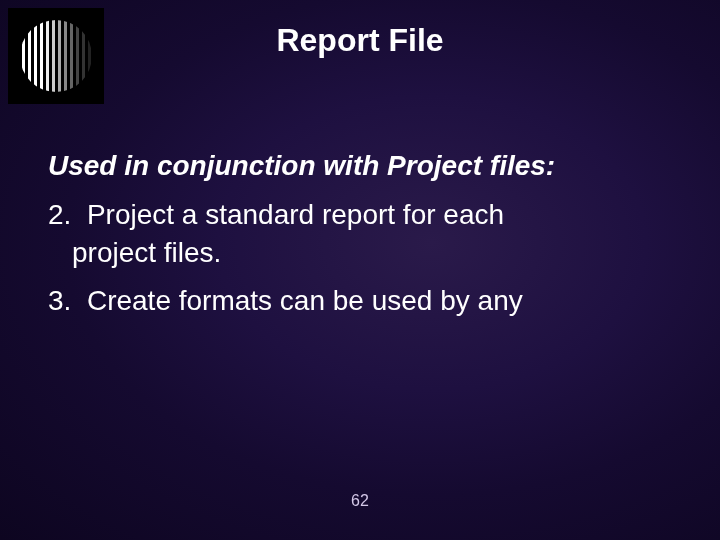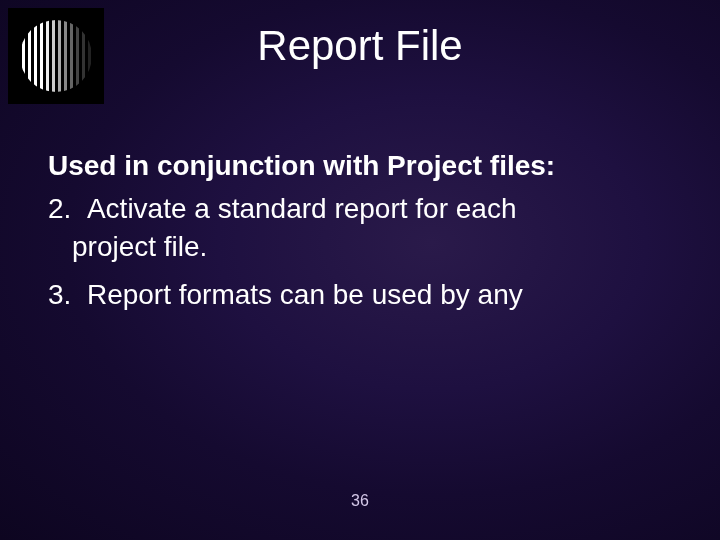--- a/index.html
+++ b/index.html
@@ -22,36 +22,37 @@
     display: flex;
     align-items: center;
     justify-content: center;
   }
   .logo svg { display: block; }
   .title {
     position: absolute;
     top: 22px;
     left: 50%;
     transform: translateX(-50%);
-    font-size: 42px;
-    font-weight: normal;
+    font-size: 32px;
+    font-weight: bold;
     color: #ffffff;
     white-space: nowrap;
   }
   .content {
     position: absolute;
     top: 150px;
     left: 48px;
     right: 40px;
   }
   .subtitle {
     font-size: 28px;
+    font-style: italic;
     font-weight: bold;
     color: #ffffff;
-    margin-bottom: 8px;
+    margin-bottom: 14px;
   }
   .item {
     font-size: 28px;
     color: #ffffff;
     line-height: 1.35;
     margin-bottom: 10px;
     padding-left: 0;
   }
   .item .cont {
     display: block;
@@ -94,22 +95,22 @@
   </svg>
 </div>
 
 <div class="title">Report File</div>
 
 <div class="content">
   <div class="subtitle">Used in conjunction with Project files:</div>
 
 
   <div class="item">
-    <span>2.</span>&nbsp;&nbsp;<span>Activate a standard report for each</span>
-    <span class="cont">project file.</span>
+    <span>2.</span>&nbsp;&nbsp;<span>Project a standard report for each</span>
+    <span class="cont">project files.</span>
   </div>
 
   <div class="item">
-    <span>3.</span>&nbsp;&nbsp;<span>Report formats can be used by any</span>
+    <span>3.</span>&nbsp;&nbsp;<span>Create formats can be used by any</span>
   </div>
 </div>
 
-<div class="pagenum">36</div>
+<div class="pagenum">62</div>
 
 </body></html>

